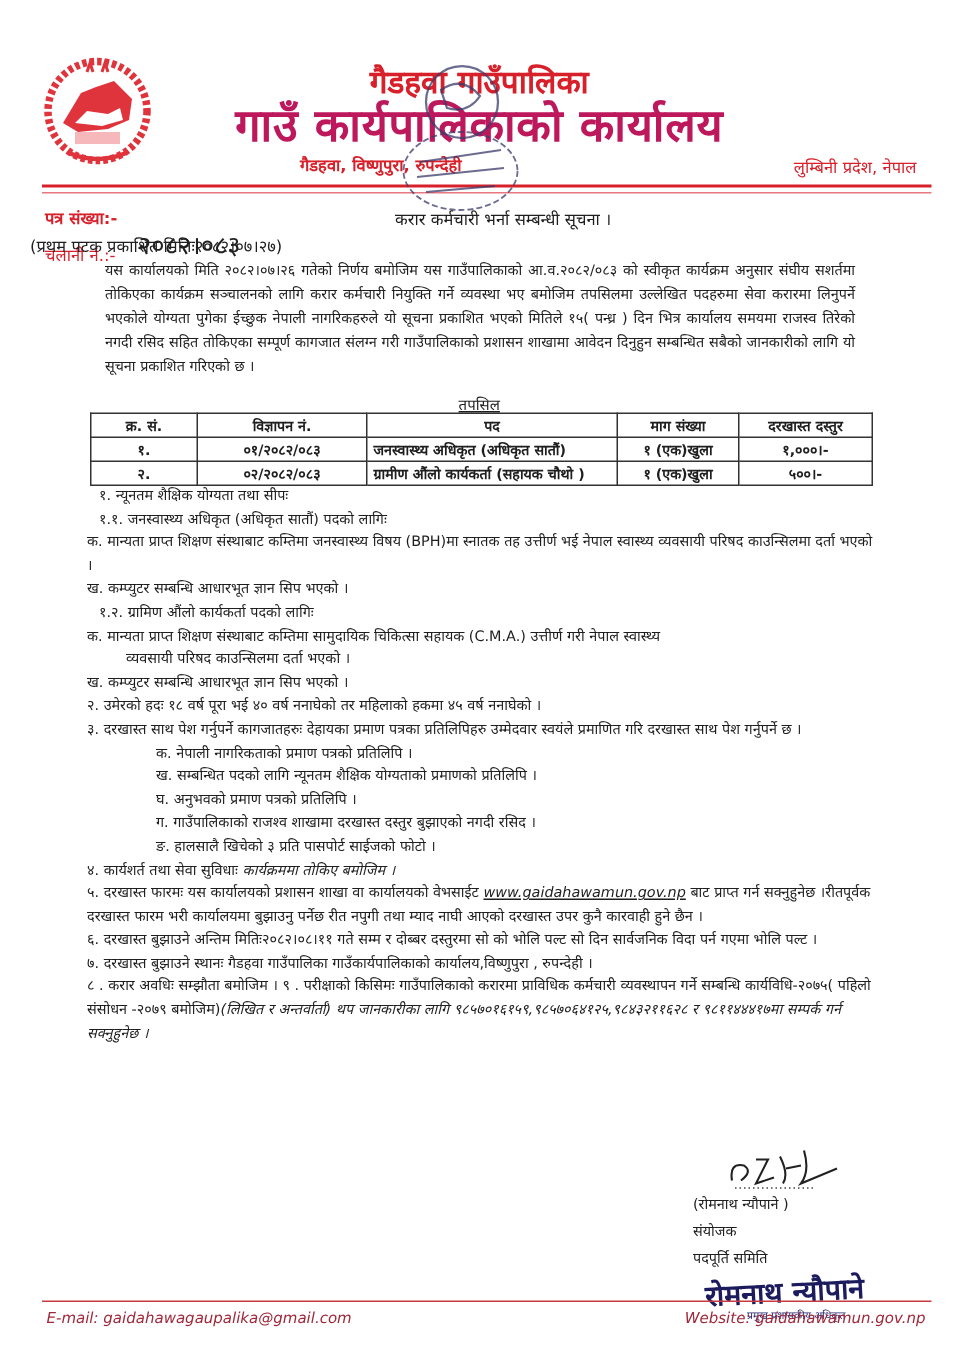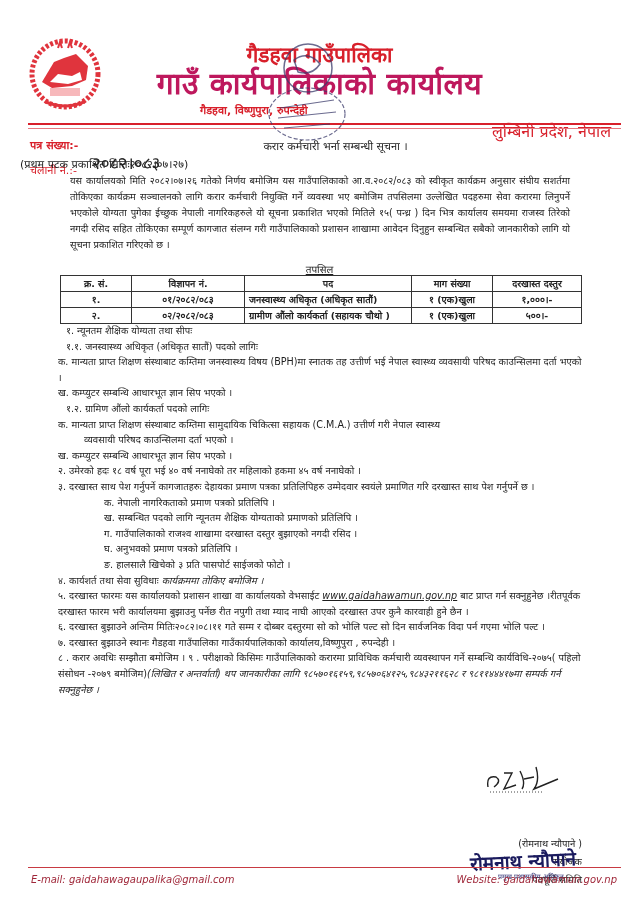--- a/index.html
+++ b/index.html
@@ -4,21 +4,21 @@
   <style>
     html, body { margin: 0; padding: 0; background: #ffffff; }
     body { width: 639px; height: 910px; position: relative; overflow: hidden;
       font-family: "DejaVu Sans", "Liberation Sans", sans-serif; color: #1e1e1e; }
     .emblem { position: absolute; left: 28px; top: 36px; width: 74px; height: 74px; }
     .hdr-line1 { position: absolute; left: 0; width: 639px; top: 40px; text-align: center;
       font-size: 21px; font-weight: bold; color: #d8202b; }
     .hdr-line2 { position: absolute; left: 0; width: 639px; top: 62px; text-align: center;
       font-size: 30px; font-weight: bold; color: #be185d; letter-spacing: 0.5px; }
     .hdr-line3 { position: absolute; left: 200px; top: 102px; font-size: 11px; color: #d8202b; font-weight: bold; }
-    .hdr-province { position: absolute; right: 28px; top: 120px; font-size: 16px; color: #d8202b; }
+    .hdr-province { position: absolute; right: 28px; top: 103px; font-size: 11px; color: #d8202b; }
     .hdr-rule { position: absolute; left: 28px; right: 18px; top: 123px; height: 3px;
       border-top: 2px solid #d8202b; border-bottom: 1px solid #e77880; }
     .stamp { position: absolute; left: 258px; top: 38px; width: 98px; height: 110px; opacity: 0.75; }
     .ref-label { position: absolute; left: 30px; top: 137px; font-size: 11px; color: #d8202b; font-weight: bold; }
     .ref-val { position: absolute; left: 92px; top: 129px; font-size: 17px; 
       font-family: "DejaVu Serif", serif; color: #222; margin-top: 22px; }
     .disp-label { position: absolute; left: 30px; top: 162px; font-size: 11px; color: #d8202b; font-weight: normal; }
     .title { position: absolute; left: 0; width: 639px; top: 138px; text-align: center; font-size: 11px; padding-left: 32px; box-sizing: border-box; }
     .subtitle { position: absolute; left: 0; width: 639px; top: 156px; text-align: left; font-size: 11px; padding-left: 20px; box-sizing: border-box; }
     .para { position: absolute; left: 70px; width: 500px; top: 173px; font-size: 9.6px; line-height: 16px; text-align: justify; }
@@ -26,21 +26,21 @@
     table.tbl { position: absolute; left: 60px; top: 275px; width: 522px; border-collapse: collapse; font-size: 9.5px; }
     table.tbl th, table.tbl td { border: 1px solid #333; padding: 1px 4px; height: 13px; font-weight: bold; }
     table.tbl td.c { text-align: center; }
     .body { position: absolute; left: 58px; width: 528px; top: 323px; font-size: 9.6px; line-height: 15.6px; }
     .body p { margin: 0; }
     .ind1 { padding-left: 8px; }
     .ind2 { padding-left: 46px; }
     .ind3 { padding-left: 26px; }
     .em { font-style: italic; }
     .link { text-decoration: underline; font-style: italic; }
-    .sig-block { position: absolute; left: 462px; top: 795px; width: 120px; text-align: right; font-size: 9.6px; line-height: 18px; margin-top: 40px; }
+    .sig-block { position: absolute; left: 462px; top: 795px; width: 120px; text-align: left; font-size: 9.6px; line-height: 18px; }
     .sig { position: absolute; left: 482px; top: 763px; width: 80px; height: 32px; }
     .stamp2 { position: absolute; left: 470px; top: 848px; font-size: 19px; font-weight: bold; color: #1b1b5e; transform: rotate(-3deg); }
     .stamp2-sub { position: absolute; left: 498px; top: 872px; font-size: 7px; color: #2a2a6e; }
     .foot-rule { position: absolute; left: 28px; right: 18px; top: 867px; height: 0; border-top: 1px solid #c83a42; }
     .email { position: absolute; left: 31px; top: 874px; font-size: 10px; font-style: italic; color: #a0283a; }
     .website { position: absolute; right: 22px; top: 874px; font-size: 10px; font-style: italic; color: #a0283a; }
   </style>
 </head>
 <body>
 
@@ -109,22 +109,22 @@
   <p>क. मान्यता प्राप्त शिक्षण संस्थाबाट कम्तिमा जनस्वास्थ्य विषय (BPH)मा स्नातक तह उत्तीर्ण  भई नेपाल स्वास्थ्य व्यवसायी परिषद काउन्सिलमा दर्ता भएको ।</p>
   <p>ख. कम्प्युटर सम्बन्धि आधारभूत ज्ञान सिप भएको ।</p>
   <p class="ind1">१.२. ग्रामिण औंलो कार्यकर्ता पदको लागिः</p>
   <p>क. मान्यता प्राप्त शिक्षण संस्थाबाट कम्तिमा सामुदायिक चिकित्सा सहायक (C.M.A.) उत्तीर्ण गरी नेपाल स्वास्थ्य</p>
   <p class="ind3">व्यवसायी  परिषद काउन्सिलमा दर्ता भएको ।</p>
   <p>ख. कम्प्युटर सम्बन्धि आधारभूत ज्ञान सिप भएको ।</p>
   <p>२. उमेरको हदः १८ वर्ष पूरा भई ४० वर्ष ननाघेको तर महिलाको हकमा ४५ वर्ष ननाघेको ।</p>
   <p>३. दरखास्त साथ पेश गर्नुपर्ने कागजातहरुः देहायका प्रमाण पत्रका प्रतिलिपिहरु उम्मेदवार स्वयंले प्रमाणित गरि दरखास्त साथ पेश गर्नुपर्ने छ ।</p>
   <p class="ind2">क. नेपाली नागरिकताको प्रमाण पत्रको प्रतिलिपि ।</p>
   <p class="ind2">ख. सम्बन्धित पदको लागि न्यूनतम शैक्षिक योग्यताको प्रमाणको प्रतिलिपि ।</p>
+  <p class="ind2">घ. अनुभवको प्रमाण पत्रको प्रतिलिपि ।</p>
   <p class="ind2">ग. गाउँपालिकाको राजश्व शाखामा दरखास्त दस्तुर बुझाएको नगदी रसिद ।</p>
-  <p class="ind2">घ. अनुभवको प्रमाण पत्रको प्रतिलिपि ।</p>
   <p class="ind2">ङ. हालसालै खिचेको ३ प्रति पासपोर्ट साईजको फोटो ।</p>
   <p><span>४. कार्यशर्त तथा सेवा सुविधाः</span> <span class="em">कार्यक्रममा तोकिए बमोजिम ।</span></p>
   <p><span>५. दरखास्त फारमः यस कार्यालयको प्रशासन शाखा वा कार्यालयको वेभसाईट</span> <a class="link">www.gaidahawamun.gov.np</a><span> बाट प्राप्त गर्न सक्नुहुनेछ ।रीतपूर्वक दरखास्त फारम भरी कार्यालयमा बुझाउनु पर्नेछ रीत नपुगी तथा म्याद नाघी आएको दरखास्त उपर कुनै कारवाही हुने छैन ।</span></p>
   <p>६. दरखास्त बुझाउने  अन्तिम मितिः२०८२।०८।११ गते सम्म  र दोब्बर दस्तुरमा सो को भोलि पल्ट  सो दिन सार्वजनिक विदा पर्न गएमा भोलि पल्ट ।</p>
   <p>७. दरखास्त बुझाउने स्थानः गैडहवा गाउँपालिका गाउँकार्यपालिकाको कार्यालय,विष्णुपुरा , रुपन्देही ।</p>
   <p><span>८ . करार अवधिः  सम्झौता बमोजिम । ९ . परीक्षाको किसिमः गाउँपालिकाको करारमा प्राविधिक कर्मचारी व्यवस्थापन गर्ने सम्बन्धि कार्यविधि-२०७५( पहिलो संसोधन -२०७९ बमोजिम)</span><span class="em">(लिखित र अन्तर्वार्ता) थप जानकारीका लागि ९८५७०१६१५९,९८५७०६४१२५,९८४३२११६२८ र ९८११४४४१७मा सम्पर्क गर्न सक्नुहुनेछ ।</span></p>
 </div>
 
 <svg class="sig" viewBox="0 0 80 32">
   <path d="M6 24 Q4 12 14 14 Q20 18 12 24 M22 10 L30 10 L22 26 L34 22 M38 8 Q44 20 40 26 M42 16 L52 14 M54 4 Q58 18 52 26 L76 16" fill="none" stroke="#222" stroke-width="1.4"></path>

